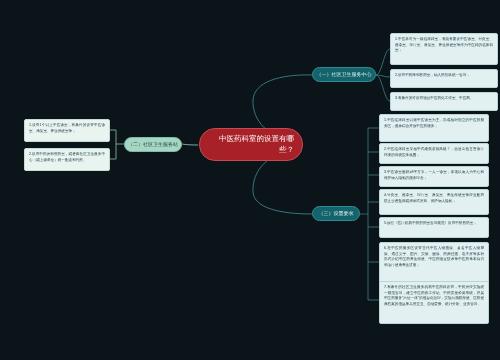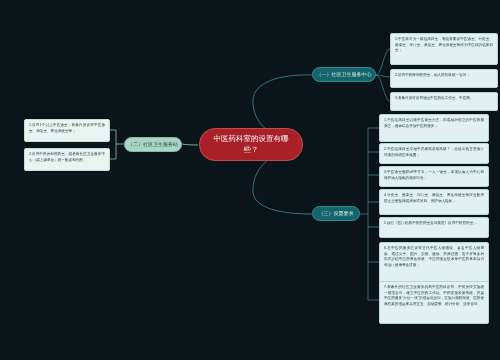--- a/index.html
+++ b/index.html
@@ -15,21 +15,21 @@
   .node{position:absolute;box-sizing:border-box;}
 
   
   .root{
     background:#a82028;
     border:1px solid #c24a50;
     border-radius:16px;
     color:#ffffff;
     font-size:7.5px;
     line-height:1.45;
-    text-align:center;
+    text-align:right;
     display:flex;align-items:center;justify-content:center;
     padding:4px 8px;
   }
 
   
   .branch-teal{
     background:#15646b;
     border:1px solid #2f8b92;
     border-radius:9px;
     color:#d9f2f4;

